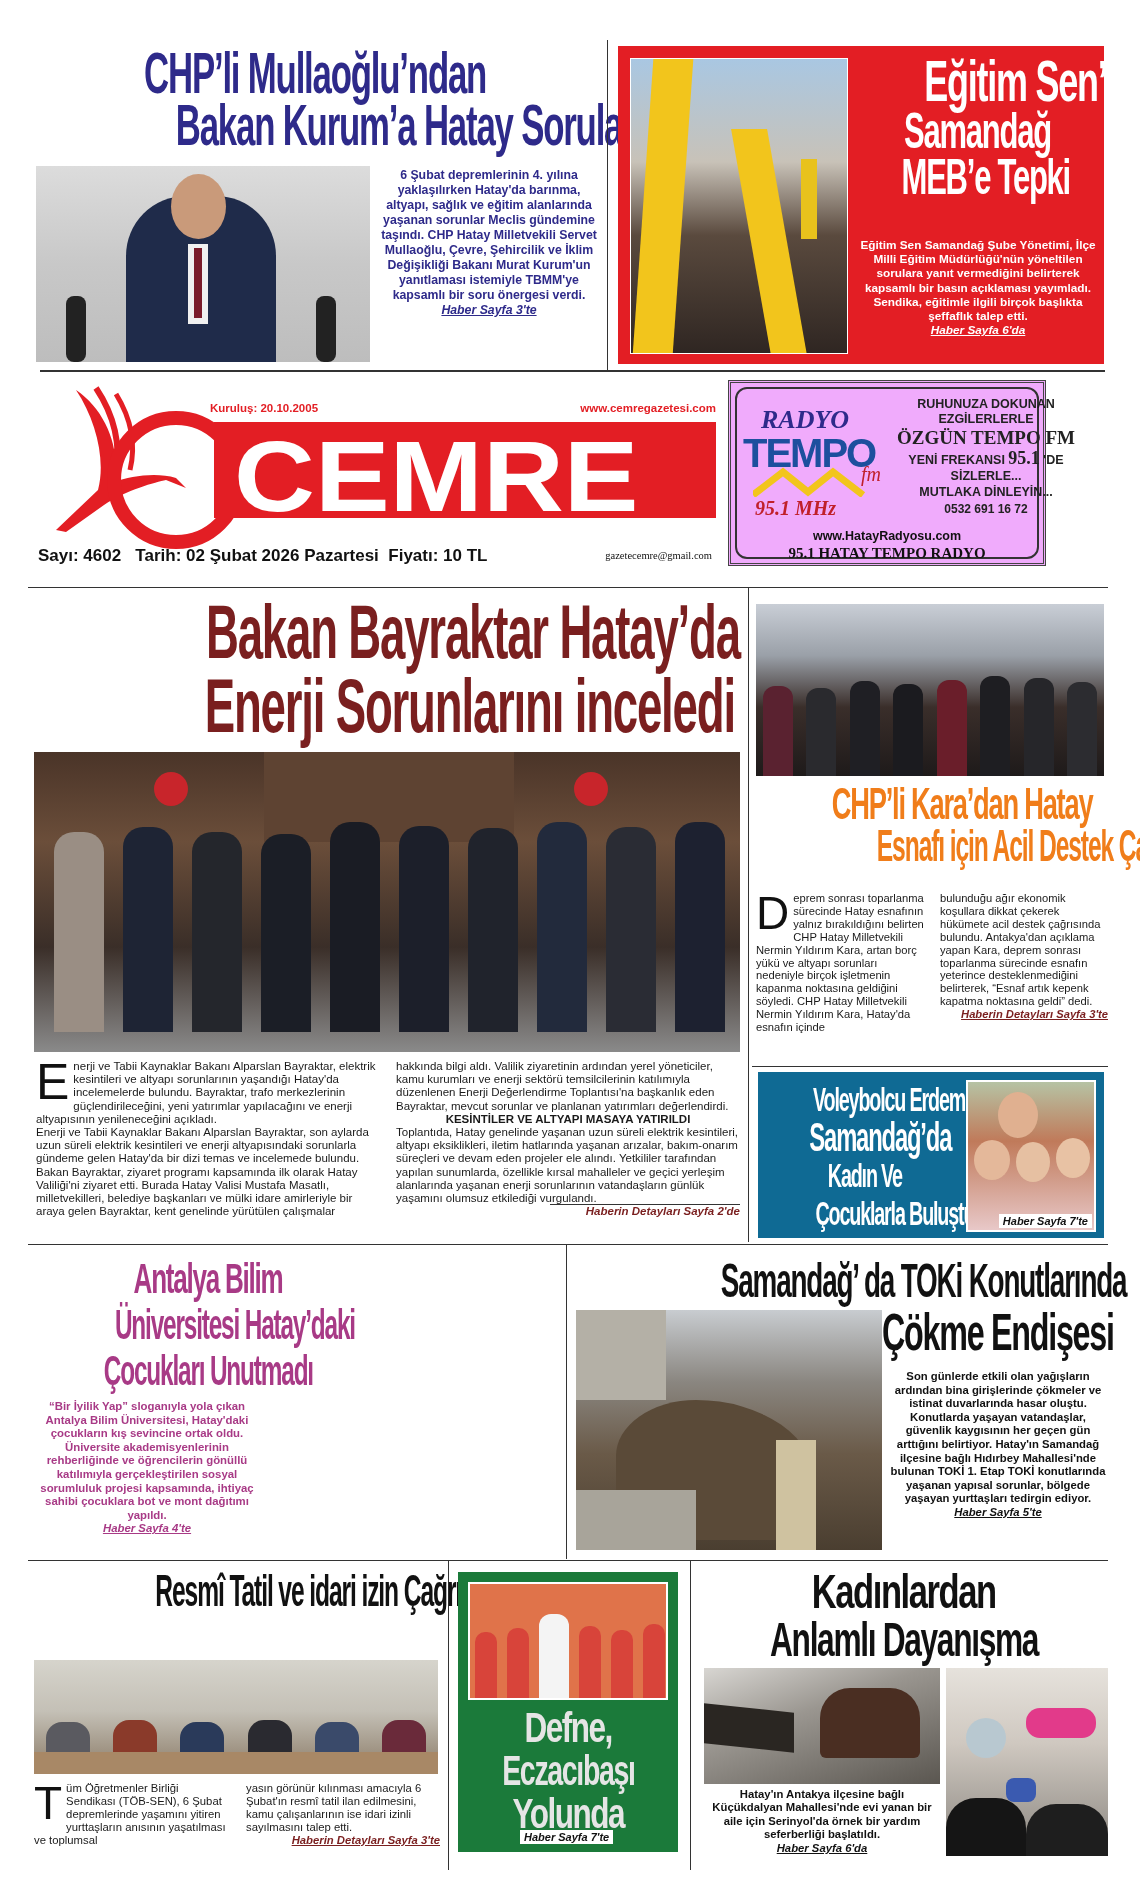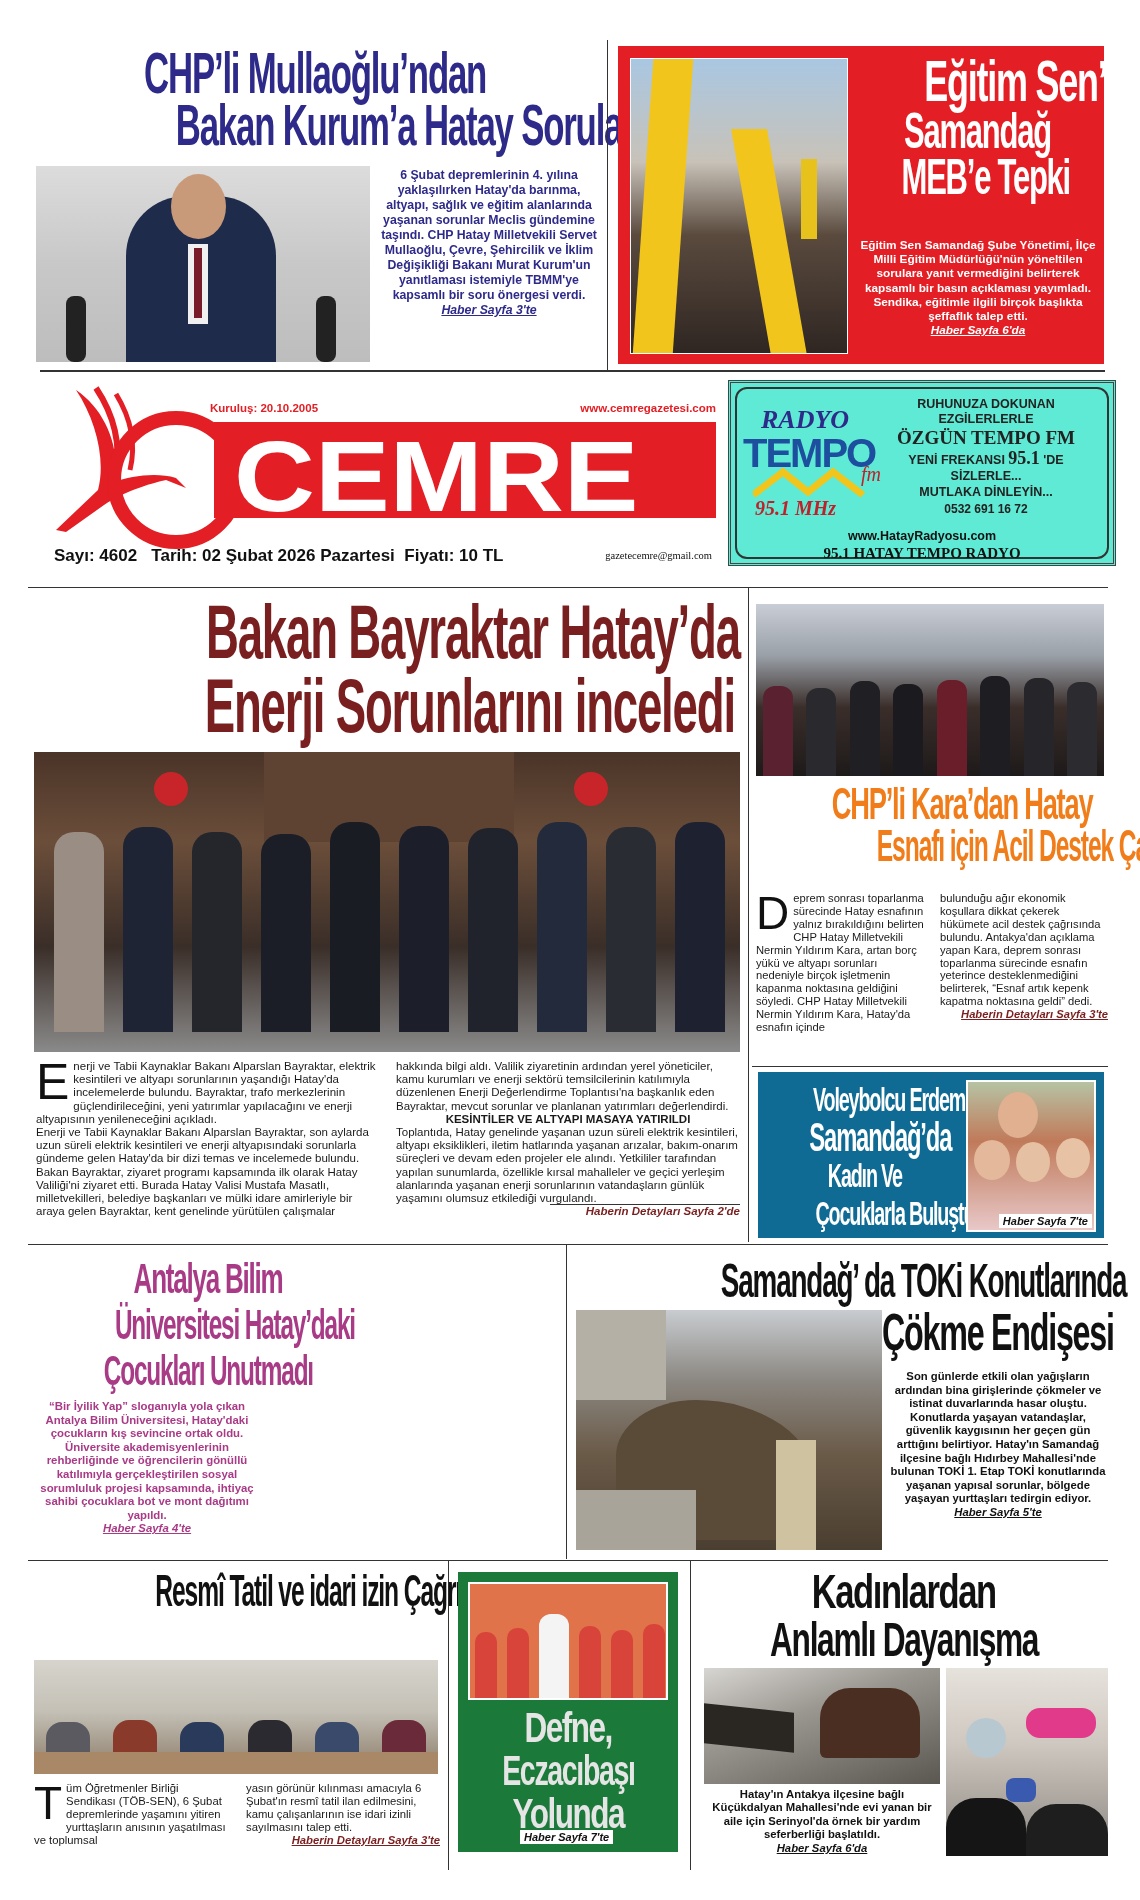--- a/index.html
+++ b/index.html
@@ -62,29 +62,29 @@
     <path d="M40 10 C60 40 70 80 62 110 L20 150 L30 152 L68 125 C90 110 120 102 130 100 L150 108 L140 98 C120 92 95 96 78 102 C85 70 70 30 40 10 Z" fill="#e31e24"></path>
     <path d="M60 8 C78 35 85 65 80 95" stroke="#e31e24" stroke-width="6" fill="none"></path>
     <path d="M80 14 C96 40 100 65 94 90" stroke="#e31e24" stroke-width="5" fill="none"></path>
     <circle cx="140" cy="100" r="62" fill="none" stroke="#e31e24" stroke-width="14"></circle>
   </svg>
   <div style="position:absolute; left:174px; top:22px; font-size:11.5px; font-weight:700; color:#e31e24;">Kuruluş: 20.10.2005</div>
   <div style="position:absolute; right:0; top:22px; font-size:11.5px; font-weight:700; color:#e31e24;">www.cemregazetesi.com</div>
   <div style="position:absolute; left:178px; top:42px; width:502px; height:96px; background:#e31e24; overflow:hidden;text-align:right;">
     <div class="headline" style="position:absolute; left:20px; top:4px; font-size:100px; color:#fff; letter-spacing:0; transform:scaleX(1.12); transform-origin:left top;">CEMRE</div>
   </div>
-  <div style="position:absolute; left:18px; top:166px; font-size:17px; font-weight:700; white-space:nowrap;">
+  <div style="position:absolute; left:2px; top:166px; font-size:17px; font-weight:700; white-space:nowrap;">
     <span>Sayı: 4602</span>&nbsp;&nbsp;
     <span>Tarih: 02 Şubat 2026 Pazartesi</span>&nbsp;
     <span>Fiyatı: 10 TL</span>
   </div>
   <div style="position:absolute; right:4px; top:170px; font-family:'Liberation Serif',serif; font-size:10.5px;">gazetecemre@gmail.com</div>
 </div>
 
-<div class="abs" style="left:728px; top:380px; width:388px; height:186px; border:3px double #444; background:#5eead4;">
+<div class="abs" style="left:728px; top:380px; width:318px; height:186px; border:3px double #444; background:#f0abfc;">
   <div style="position:absolute; left:4px; top:4px; right:4px; bottom:4px; border:2px solid #333; border-radius:12px;"></div>
   <div style="position:absolute; left:12px; top:22px; width:140px; height:110px;">
     <div style="position:absolute; left:18px; top:0; font-family:'Liberation Serif',serif; font-style:italic; font-weight:700; font-size:26px; color:#2e2a8a;">RADYO</div>
     <div style="position:absolute; left:0; top:26px; font-weight:900; font-size:40px; color:#1d4f9e; letter-spacing:-2px;">TEMPO</div>
     <svg width="120" height="30" viewBox="0 0 120 30" style="position:absolute; left:10px; top:62px;">
         <polyline points="0,28 30,5 55,25 80,5 110,28" fill="none" stroke="#f2c51c" stroke-width="7"></polyline>
       </svg>
     <div style="position:absolute; left:118px; top:58px; font-family:'Liberation Serif',serif; font-style:italic; font-size:20px; color:#c0202a;">fm</div>
     <div style="position:absolute; left:12px; top:92px; font-family:'Liberation Serif',serif; font-style:italic; font-weight:700; font-size:20px; color:#c0202a;">95.1 MHz</div>
   </div>

